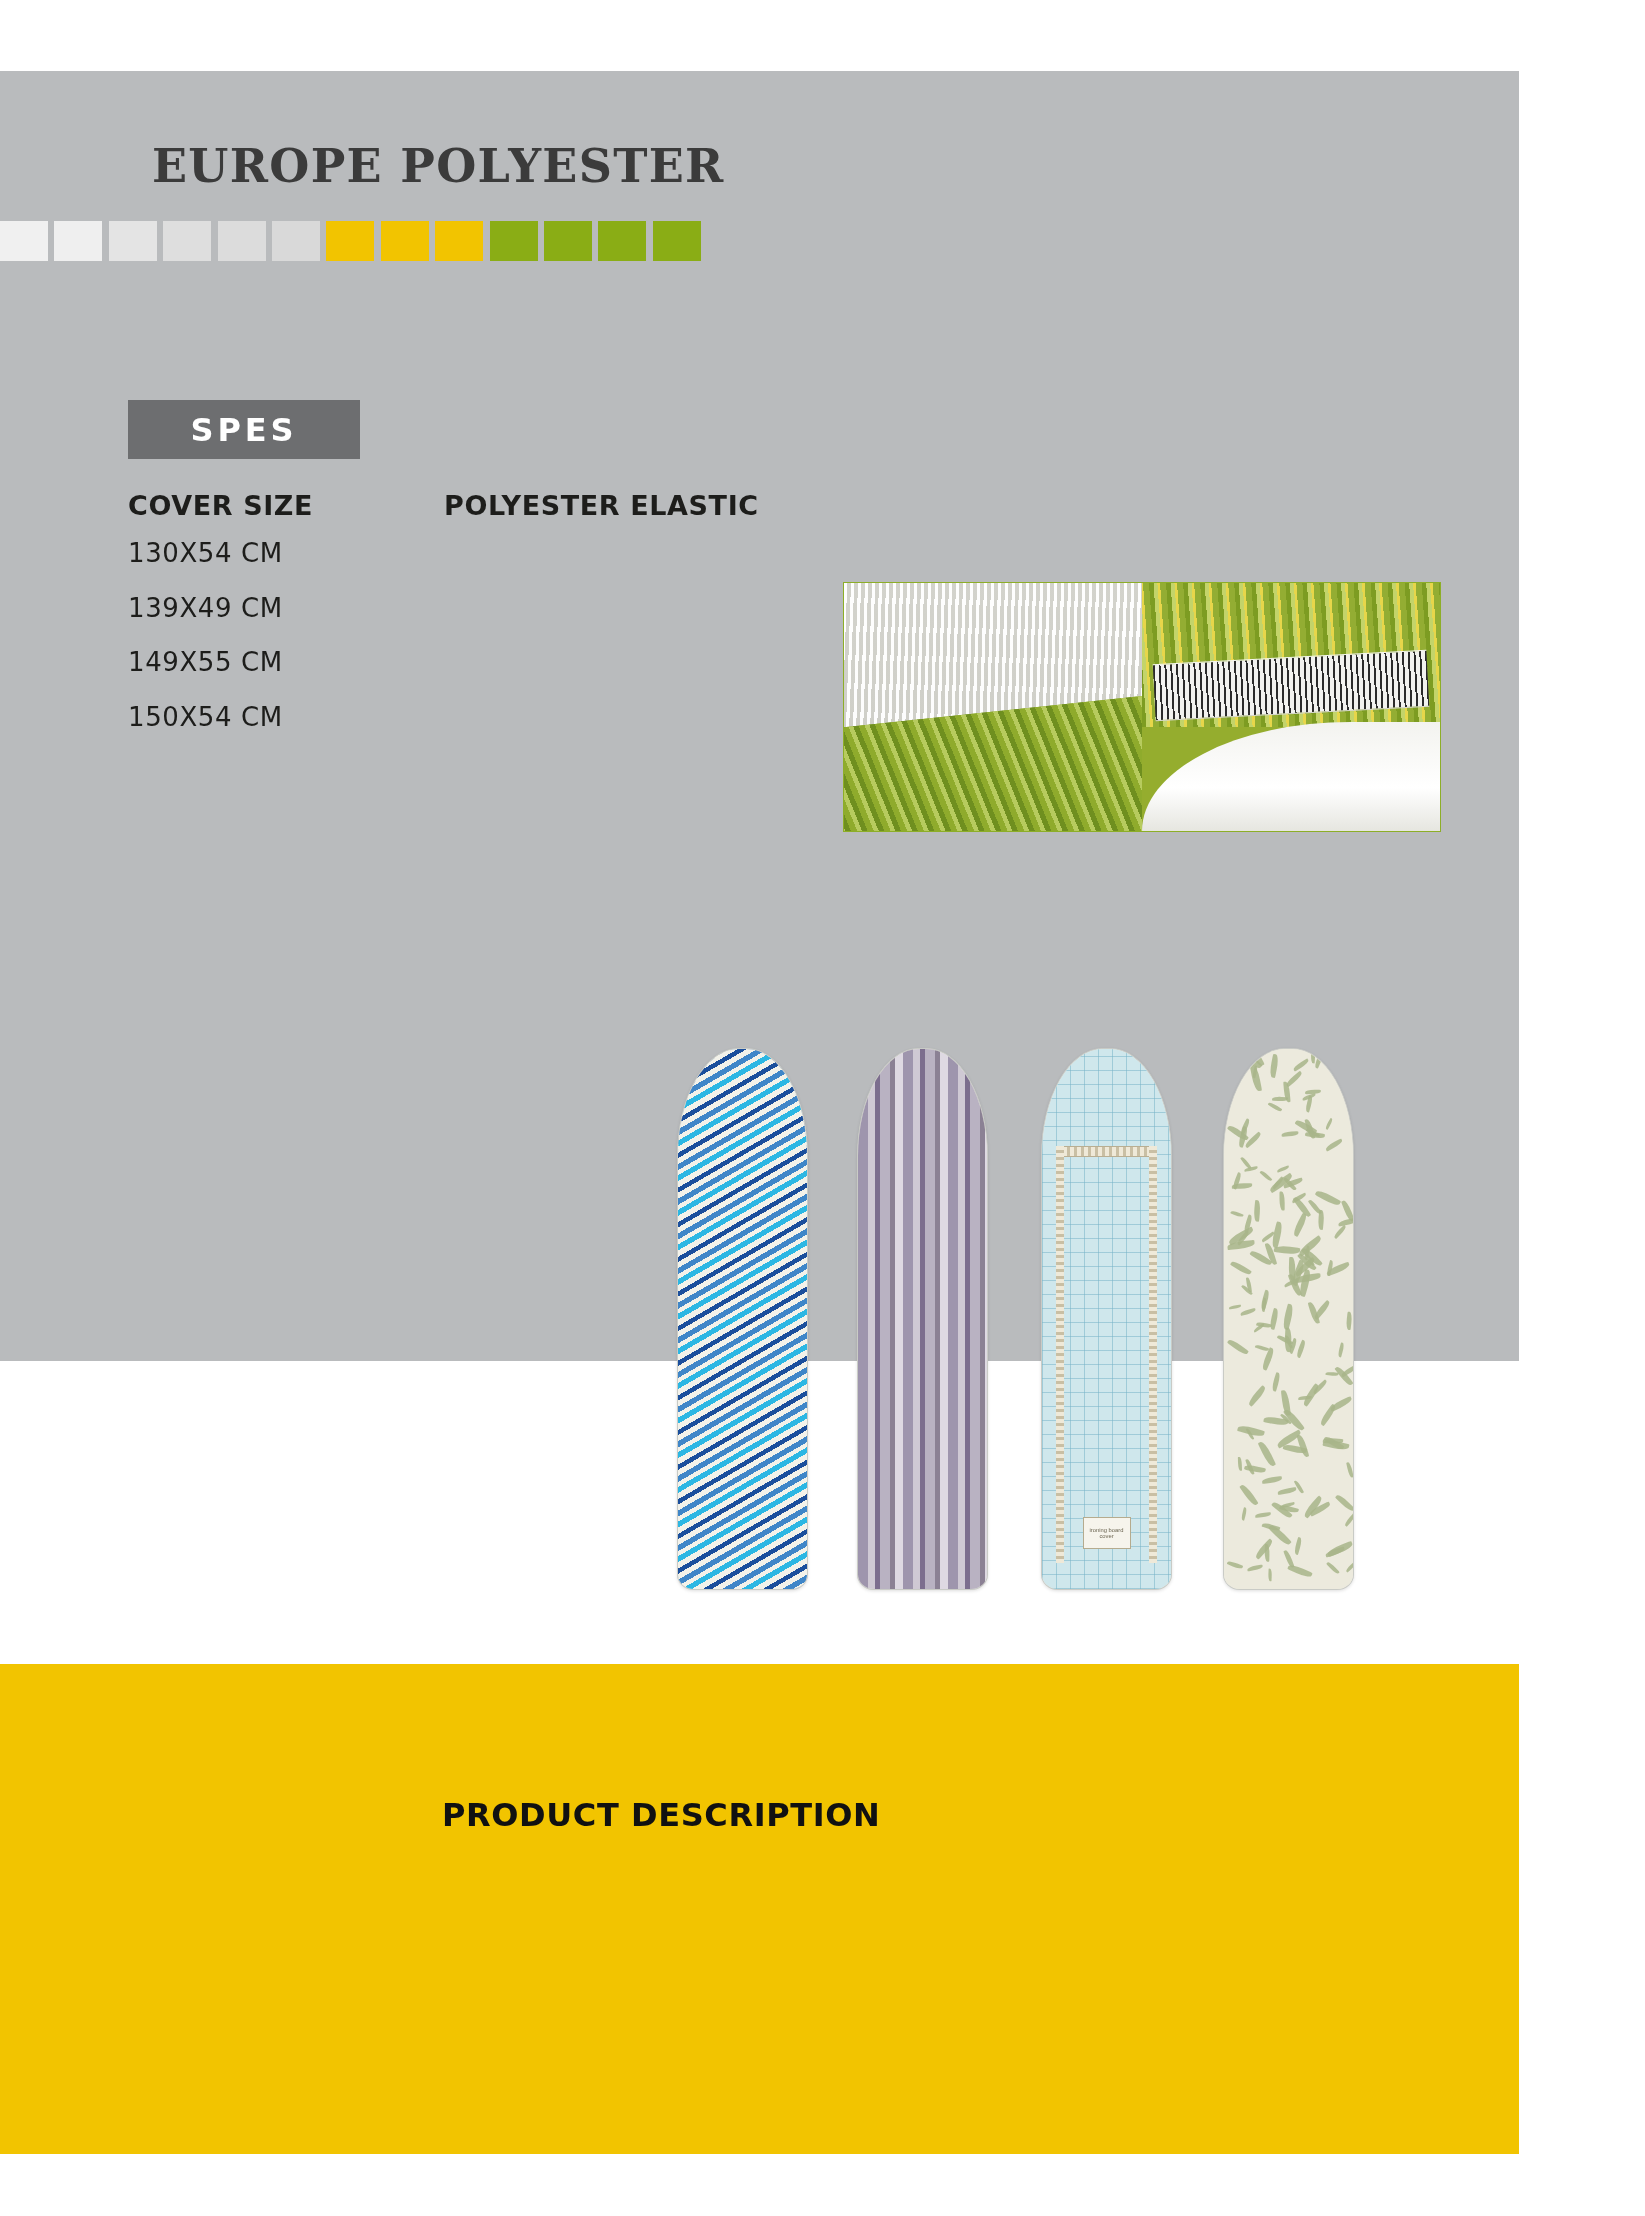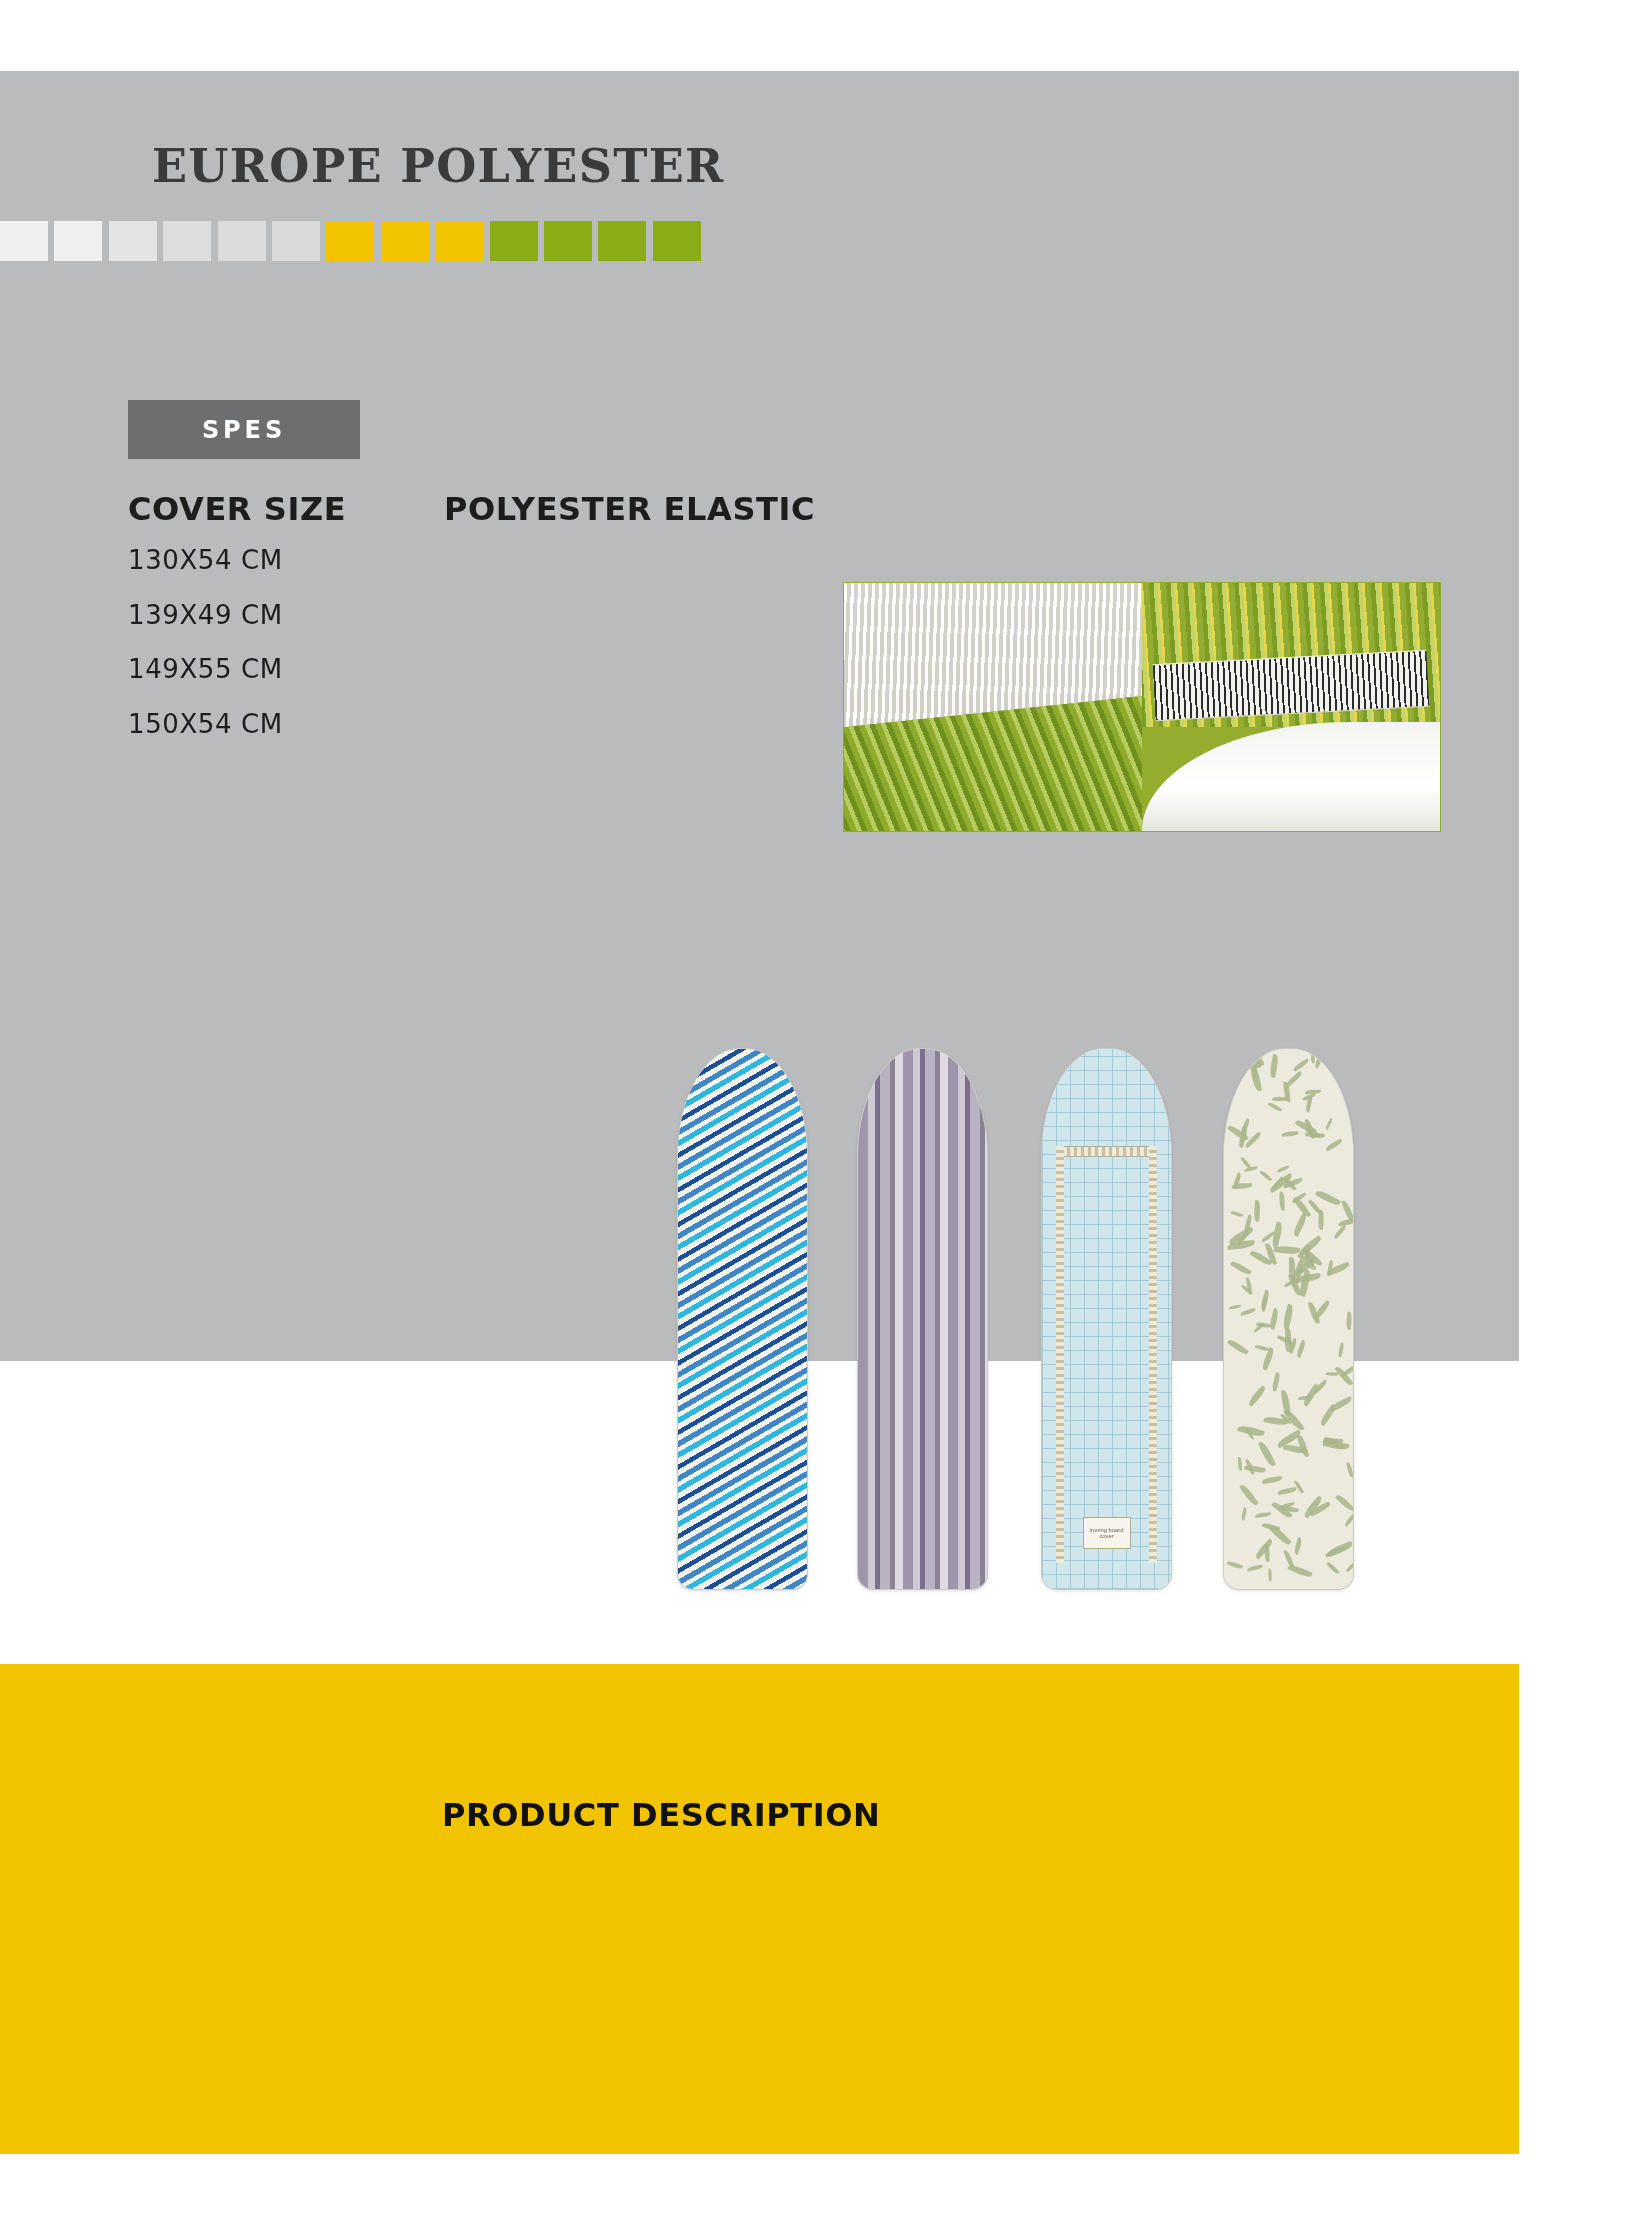--- a/index.html
+++ b/index.html
@@ -59,36 +59,36 @@
     height: 59px;
     background: #6d6e70;
     display: flex;
     align-items: center;
     justify-content: center;
   }
   .spes-badge span {
     color: #ffffff;
     font-family: "DejaVu Sans", sans-serif;
     font-weight: bold;
-    font-size: 24px;
+    font-size: 32px;
     letter-spacing: 3.9px;
   }
 
   
   .spec-table {
     position: absolute;
     left: 128px;
     top: 490px;
     color: #1d1d1b;
   }
   .spec-head {
     display: flex;
     font-family: "DejaVu Sans", sans-serif;
     font-weight: bold;
-    font-size: 32px;
+    font-size: 27px;
     letter-spacing: 0.6px;
     margin-bottom: 17px;
   }
   .spec-head .col1 { width: 316px; }
   .spec-row {
     display: flex;
     font-family: "DejaVu Sans", sans-serif;
     font-size: 26px;
     letter-spacing: 0.6px;
     margin-bottom: 24.5px;

